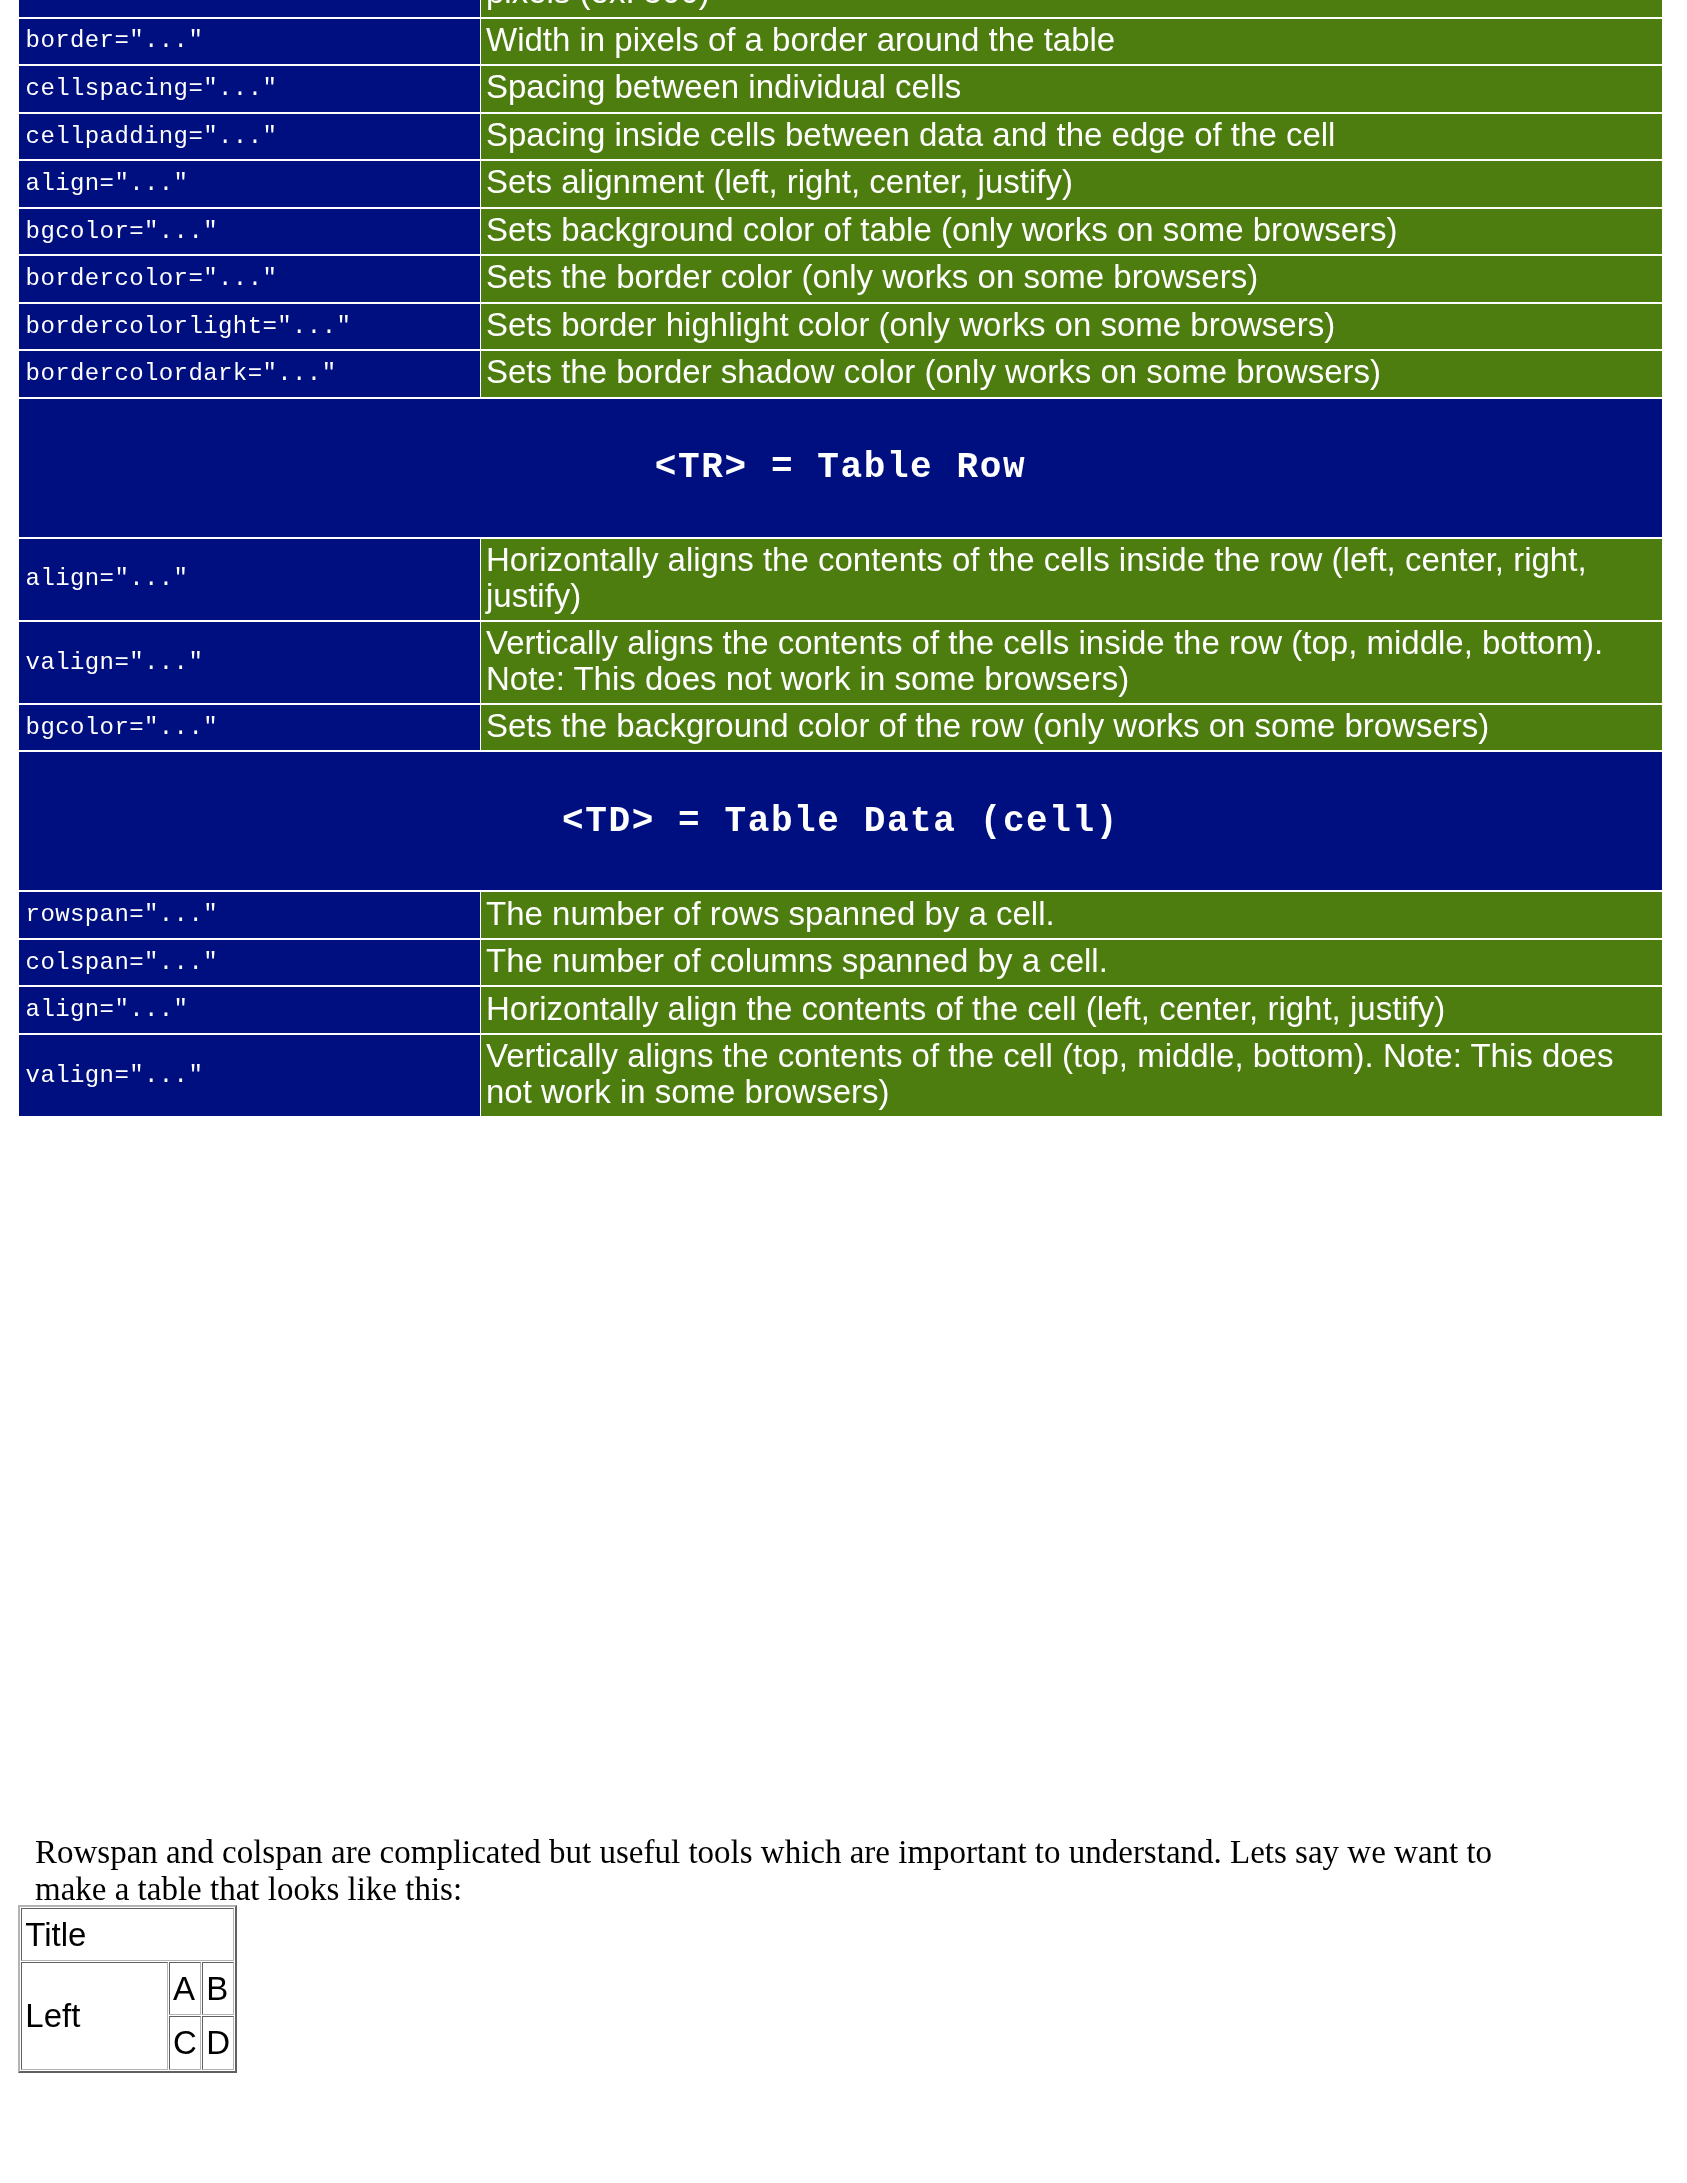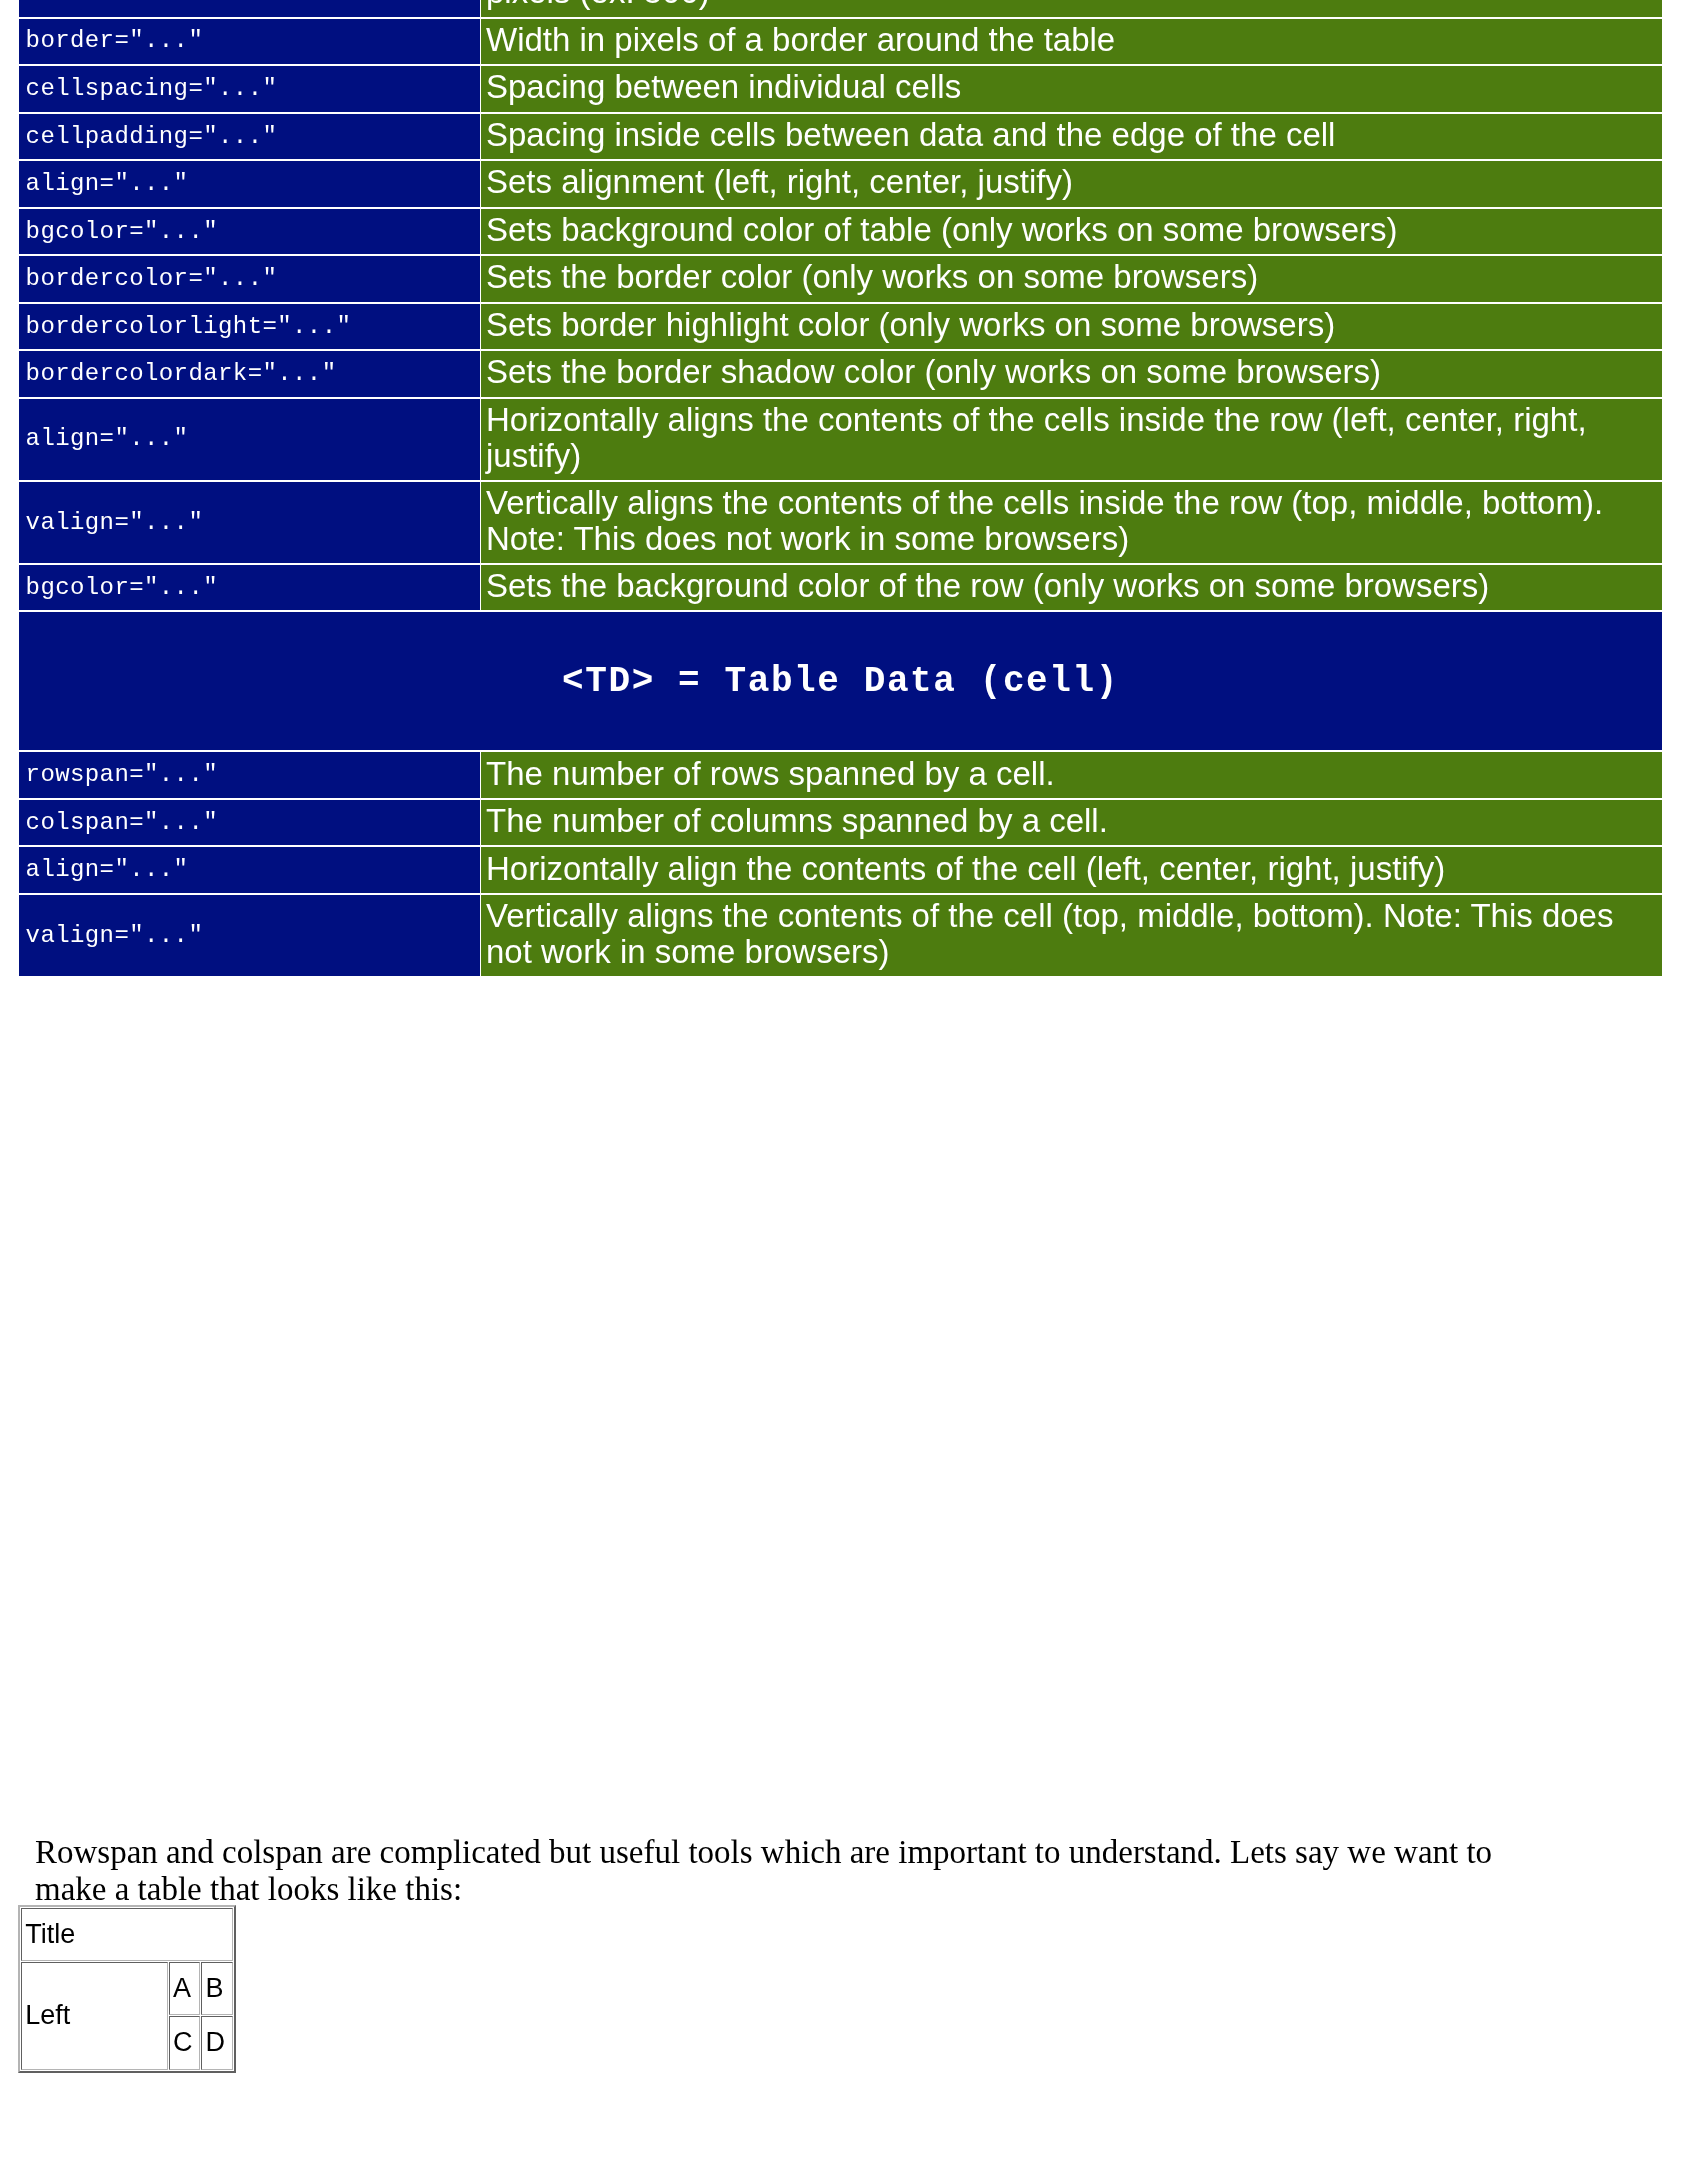--- a/index.html
+++ b/index.html
@@ -97,21 +97,21 @@
     position: absolute;
     left: 18px;
     top: 1905px;
   }
   table.demo {
     border-collapse: separate;
     border-spacing: 1.6px;
     border: 2.5px outset #b4b4b4;
     background: #ffffff;
     font-family: "Liberation Sans", sans-serif;
-    font-size: 27px;
+    font-size: 33px;
     line-height: 1;
     color: #000000;
   }
   table.demo td {
     border: 1.6px inset #b4b4b4;
     padding: 1.6px 3.3px;
     vertical-align: middle;
     white-space: nowrap;
   }
   table.demo td.cell-title  { height: 48px; }
@@ -168,20 +168,23 @@
       <tr>
         <td class="attr-cell">bordercolorlight="..."</td>
         <td class="desc-cell">Sets border highlight color (only works on some browsers)</td>
       </tr>
 
       <tr>
         <td class="attr-cell">bordercolordark="..."</td>
         <td class="desc-cell">Sets the border shadow color (only works on some browsers)</td>
       </tr>
 
+      <tr>
+        <td class="section-cell" colspan="2">&lt;TR&gt; = Table Row</td>
+      </tr>
 
       <tr>
         <td class="attr-cell">align="..."</td>
         <td class="desc-cell">Horizontally aligns the contents of the cells inside the row (left, center, right, justify)</td>
       </tr>
 
       <tr>
         <td class="attr-cell">valign="..."</td>
         <td class="desc-cell">Vertically aligns the contents of the cells inside the row (top, middle, bottom). Note: This does not work in some browsers)</td>
       </tr>

